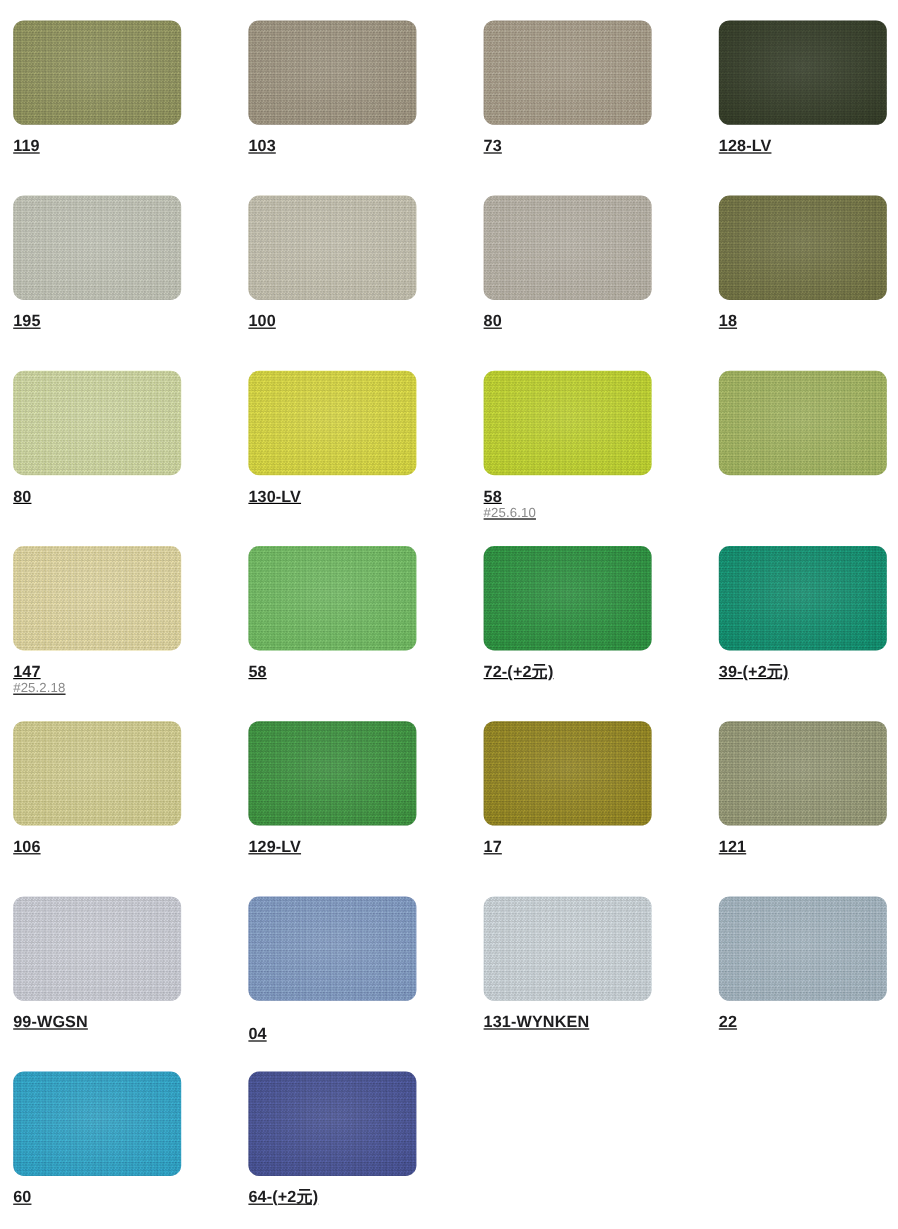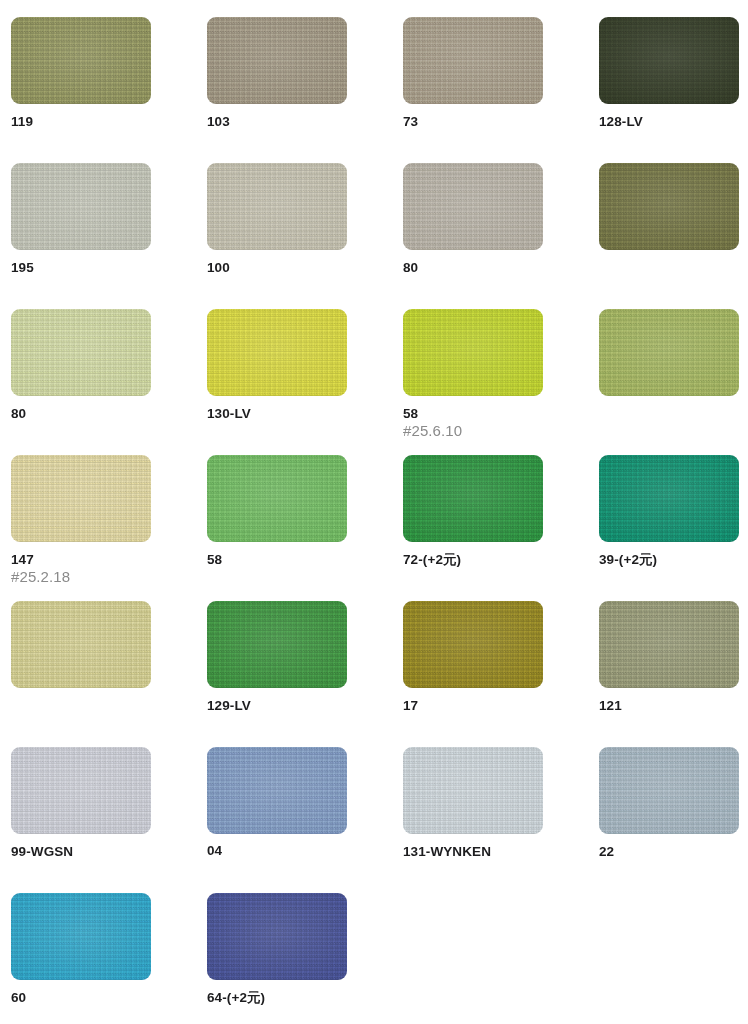--- a/index.html
+++ b/index.html
@@ -96,37 +96,38 @@
       radial-gradient(120% 120% at 50% 45%,
         rgba(255,255,255,.10) 0%,
         rgba(255,255,255,0) 55%,
         rgba(0,0,0,.06) 100%);
   }
 
   
   .labels {
     padding-top: 11px;
     line-height: 1.05;
+    text-decoration: underline;
   }
   .label {
     font-size: 13.5px;
     font-weight: 700;
     color: #1d1d1f;
     letter-spacing: .1px;
     white-space: nowrap;
   }
   .sublabel {
     margin-top: 2px;
-    font-size: 15px;
+    font-size: 11px;
     font-weight: 400;
     color: #8a8a8a;
     letter-spacing: .1px;
     white-space: nowrap;
   }
-  .cell.raised .labels { padding-top: 10px; }
+  .cell.raised .labels { padding-top: 21px; }
 </style>
 </head>
 <body>
 
 <div class="sheet">
   <div class="grid">
       <div class="cell">
         <div class="swatch" style="background-color: rgb(138, 141, 90);">
           <div class="tex"></div>
           <div class="tex2"></div>
@@ -195,20 +196,23 @@
         <div class="labels">
           <div class="label">80</div>
         </div>
       </div>
       <div class="cell">
         <div class="swatch" style="background-color: rgb(110, 111, 66);">
           <div class="tex"></div>
           <div class="tex2"></div>
           <div class="vig"></div>
         </div>
+        <div class="labels">
+          <div class="label">18</div>
+        </div>
       </div>
       <div class="cell">
         <div class="swatch" style="background-color: rgb(219, 231, 156);">
           <div class="tex"></div>
           <div class="tex2"></div>
           <div class="vig"></div>
         </div>
         <div class="labels">
           <div class="label">80</div>
         </div>
@@ -281,20 +285,23 @@
         <div class="labels">
           <div class="label">39-(+2元)</div>
         </div>
       </div>
       <div class="cell">
         <div class="swatch" style="background-color: rgb(224, 217, 138);">
           <div class="tex"></div>
           <div class="tex2"></div>
           <div class="vig"></div>
         </div>
+        <div class="labels">
+          <div class="label">106</div>
+        </div>
       </div>
       <div class="cell">
         <div class="swatch" style="background-color: rgb(60, 140, 62);">
           <div class="tex"></div>
           <div class="tex2"></div>
           <div class="vig"></div>
         </div>
         <div class="labels">
           <div class="label">129-LV</div>
         </div>

